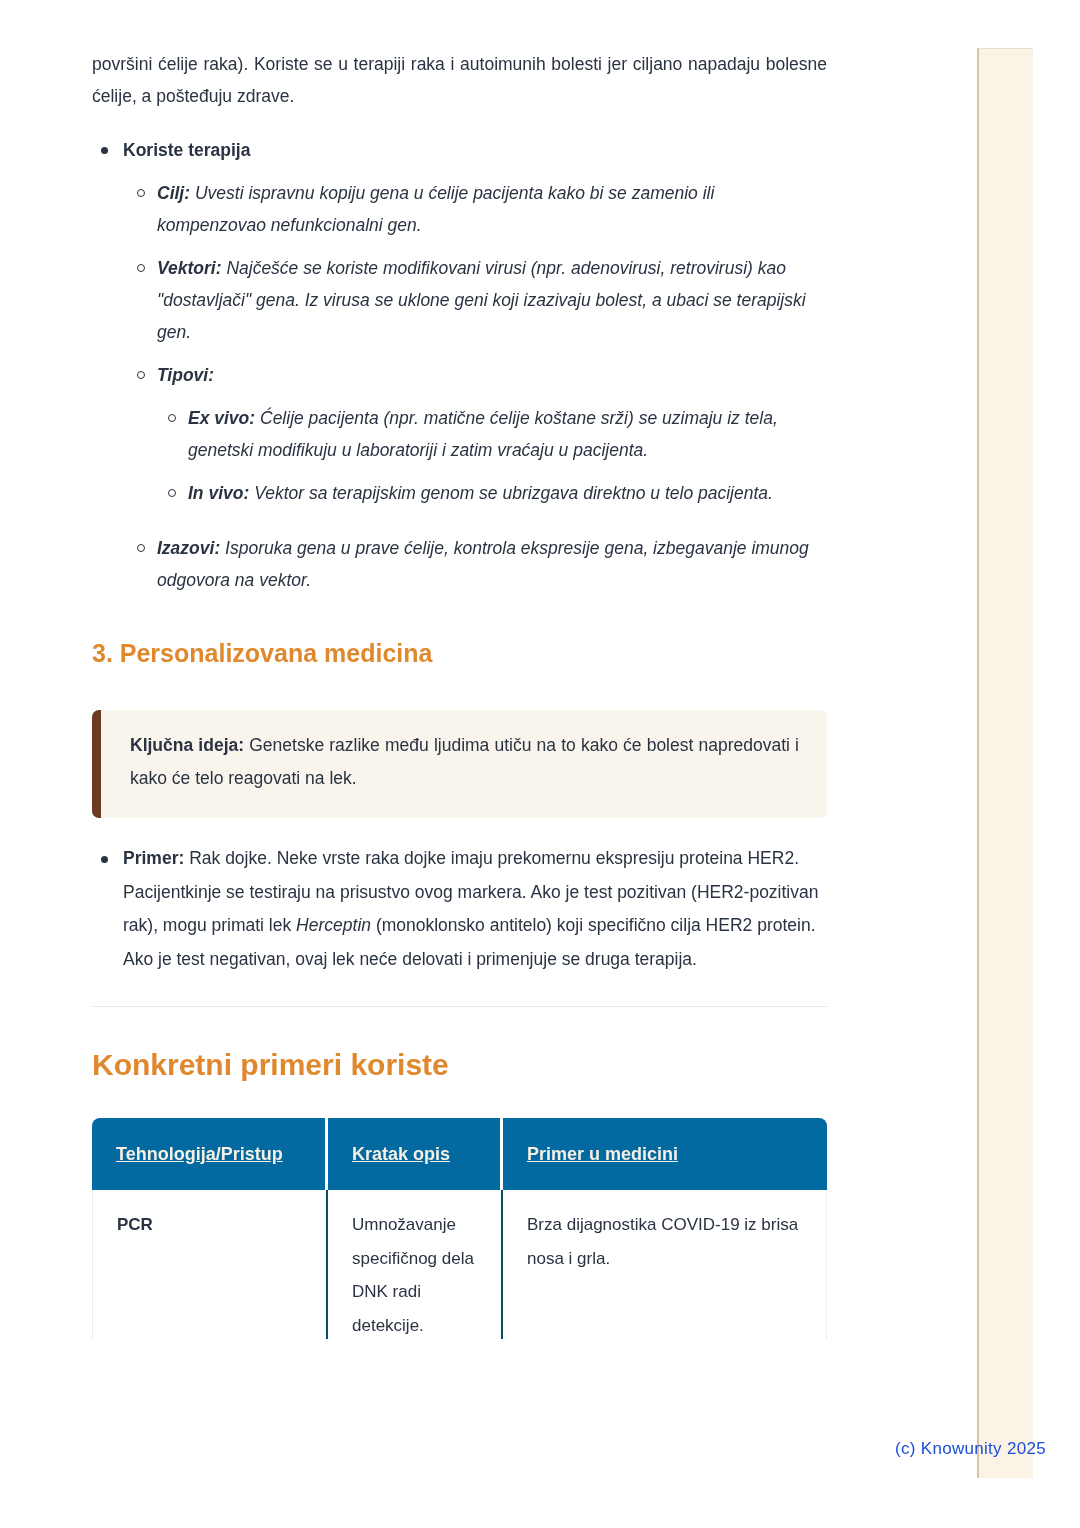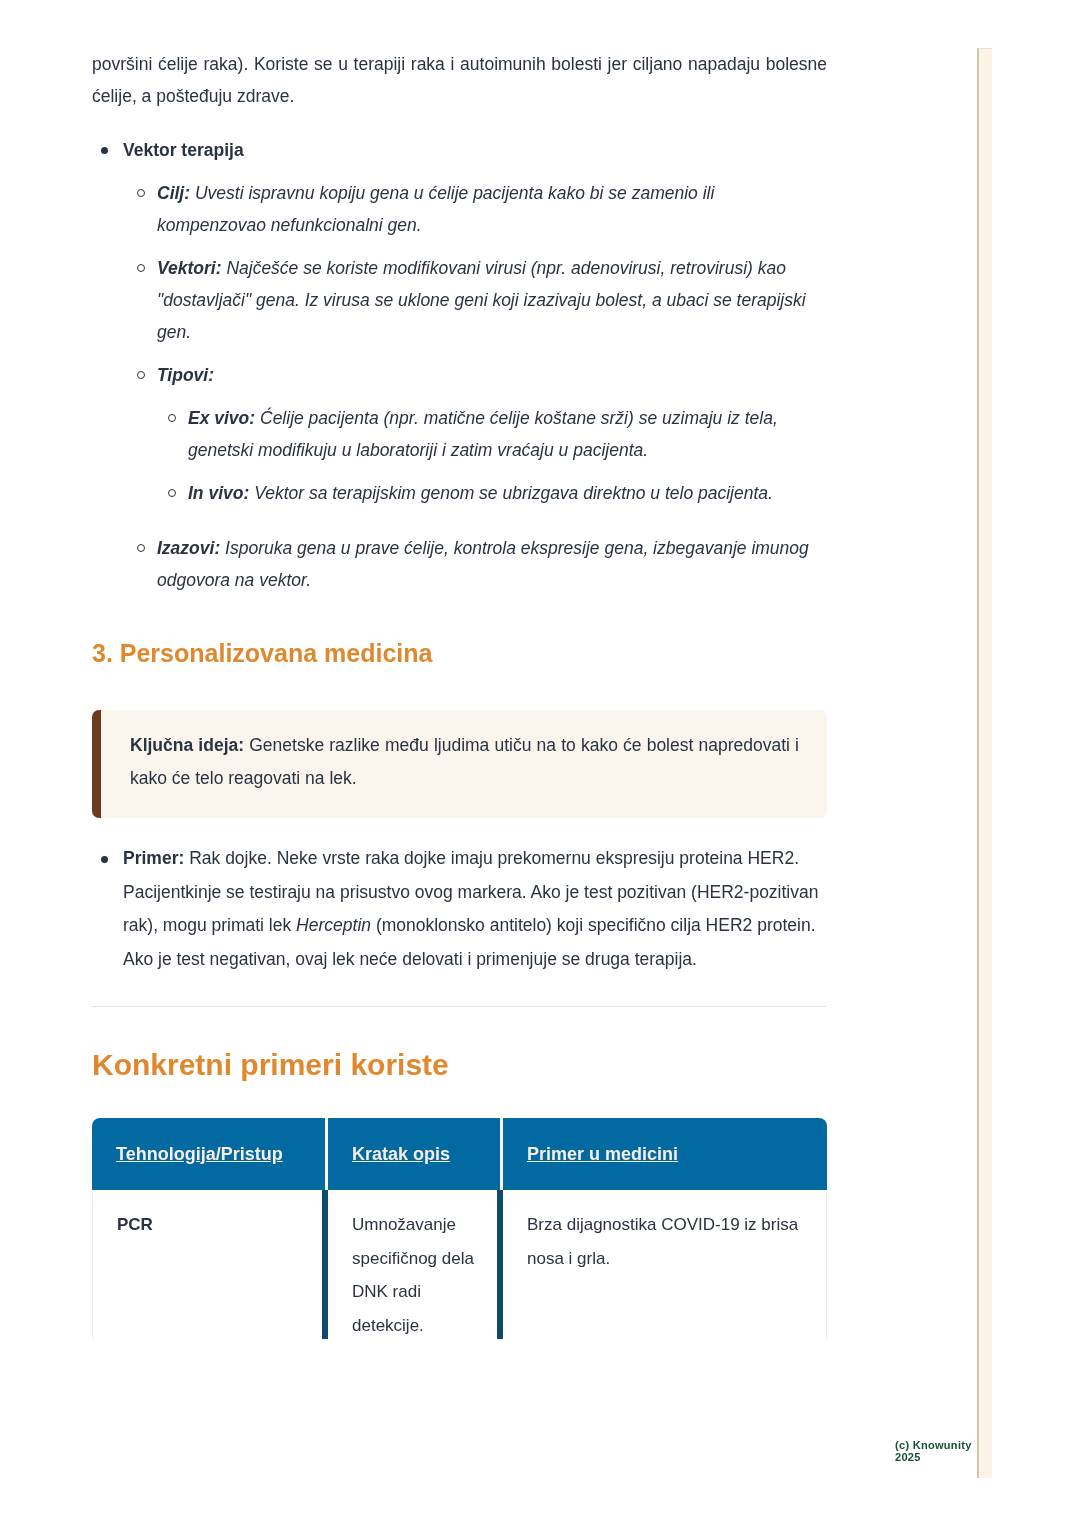--- a/index.html
+++ b/index.html
@@ -1,21 +1,21 @@
 <!DOCTYPE html>
 <html><head>
 <meta charset="utf-8">
 <style>
   * { box-sizing: border-box; }
   html, body { margin: 0; padding: 0; background: #ffffff; }
   body { font-family: "Liberation Sans", "DejaVu Sans", sans-serif; }
 
   .page {
     position: relative;
-    width: 992px;
+    width: 1080px;
     height: 1528px;
     background: #ffffff;
     overflow: hidden;
     color: #2A3342;
   }
 
   .content {
     position: absolute;
     left: 92px;
     top: 48px;
@@ -93,52 +93,51 @@
     height: 72px; padding: 0 10px 0 24px;
     border-right: 3px solid #ffffff;
     text-decoration: underline;
   }
   table.examples th:first-child { border-top-left-radius: 8px; }
   table.examples th:last-child { border-top-right-radius: 8px; border-right: none; margin-top: 9px; }
   table.examples td {
     vertical-align: top; background: #ffffff;
     font-size: 17px; line-height: 33.5px;
     padding: 18px 20px 0 24px; height: 160px;
-    border-right: 6px solid #0c4a6e;
+    border-right: 2px solid #0c4a6e;
   }
   table.examples td:first-child { border-left: 1px solid #EDEDED; }
   table.examples td:last-child { border-right: 1px solid #EDEDED; }
   td.tech-cell { font-weight: 700; }
 
   .strip {
     position: absolute; left: 977px; top: 48px;
     width: 56px; height: 1430px;
     background: #FBF3E5;
     border-left: 2px solid #D8C2A5;
     border-top: 1px solid #EADFC9;
   }
 
   .watermark {
     position: absolute; left: 895px; top: 1439px;
-    font-size: 11px; color: #14532d; z-index: 2;
+    font-size: 17px; color: #1d4ed8; z-index: 2;
     letter-spacing: 0.3px;
-    font-weight: bold;
   }
 </style>
 </head>
 <body>
 
 <div class="page">
   <div class="content">
 
     <p class="para justify">površini ćelije raka). Koriste se u terapiji raka i autoimunih bolesti jer ciljano napadaju bolesne ćelije, a pošteđuju zdrave.</p>
 
     <ul class="l1">
       <li>
-        <b>Vektor terapija</b>
+        <b>Koriste terapija</b>
         <ul class="l2">
           <li><b>Cilj:</b><span> Uvesti ispravnu kopiju gena u ćelije pacijenta kako bi se zamenio ili kompenzovao nefunkcionalni gen.</span></li>
           <li><b>Vektori:</b><span> Najčešće se koriste modifikovani virusi (npr. adenovirusi, retrovirusi) kao "dostavljači" gena. Iz virusa se uklone geni koji izazivaju bolest, a ubaci se terapijski gen.</span></li>
           <li>
             <b>Tipovi:</b>
             <ul class="l3">
               <li><b>Ex vivo:</b><span> Ćelije pacijenta (npr. matične ćelije koštane srži) se uzimaju iz tela, genetski modifikuju u laboratoriji i zatim vraćaju u pacijenta.</span></li>
               <li><b>In vivo:</b><span> Vektor sa terapijskim genom se ubrizgava direktno u telo pacijenta.</span></li>
             </ul>
           </li>

